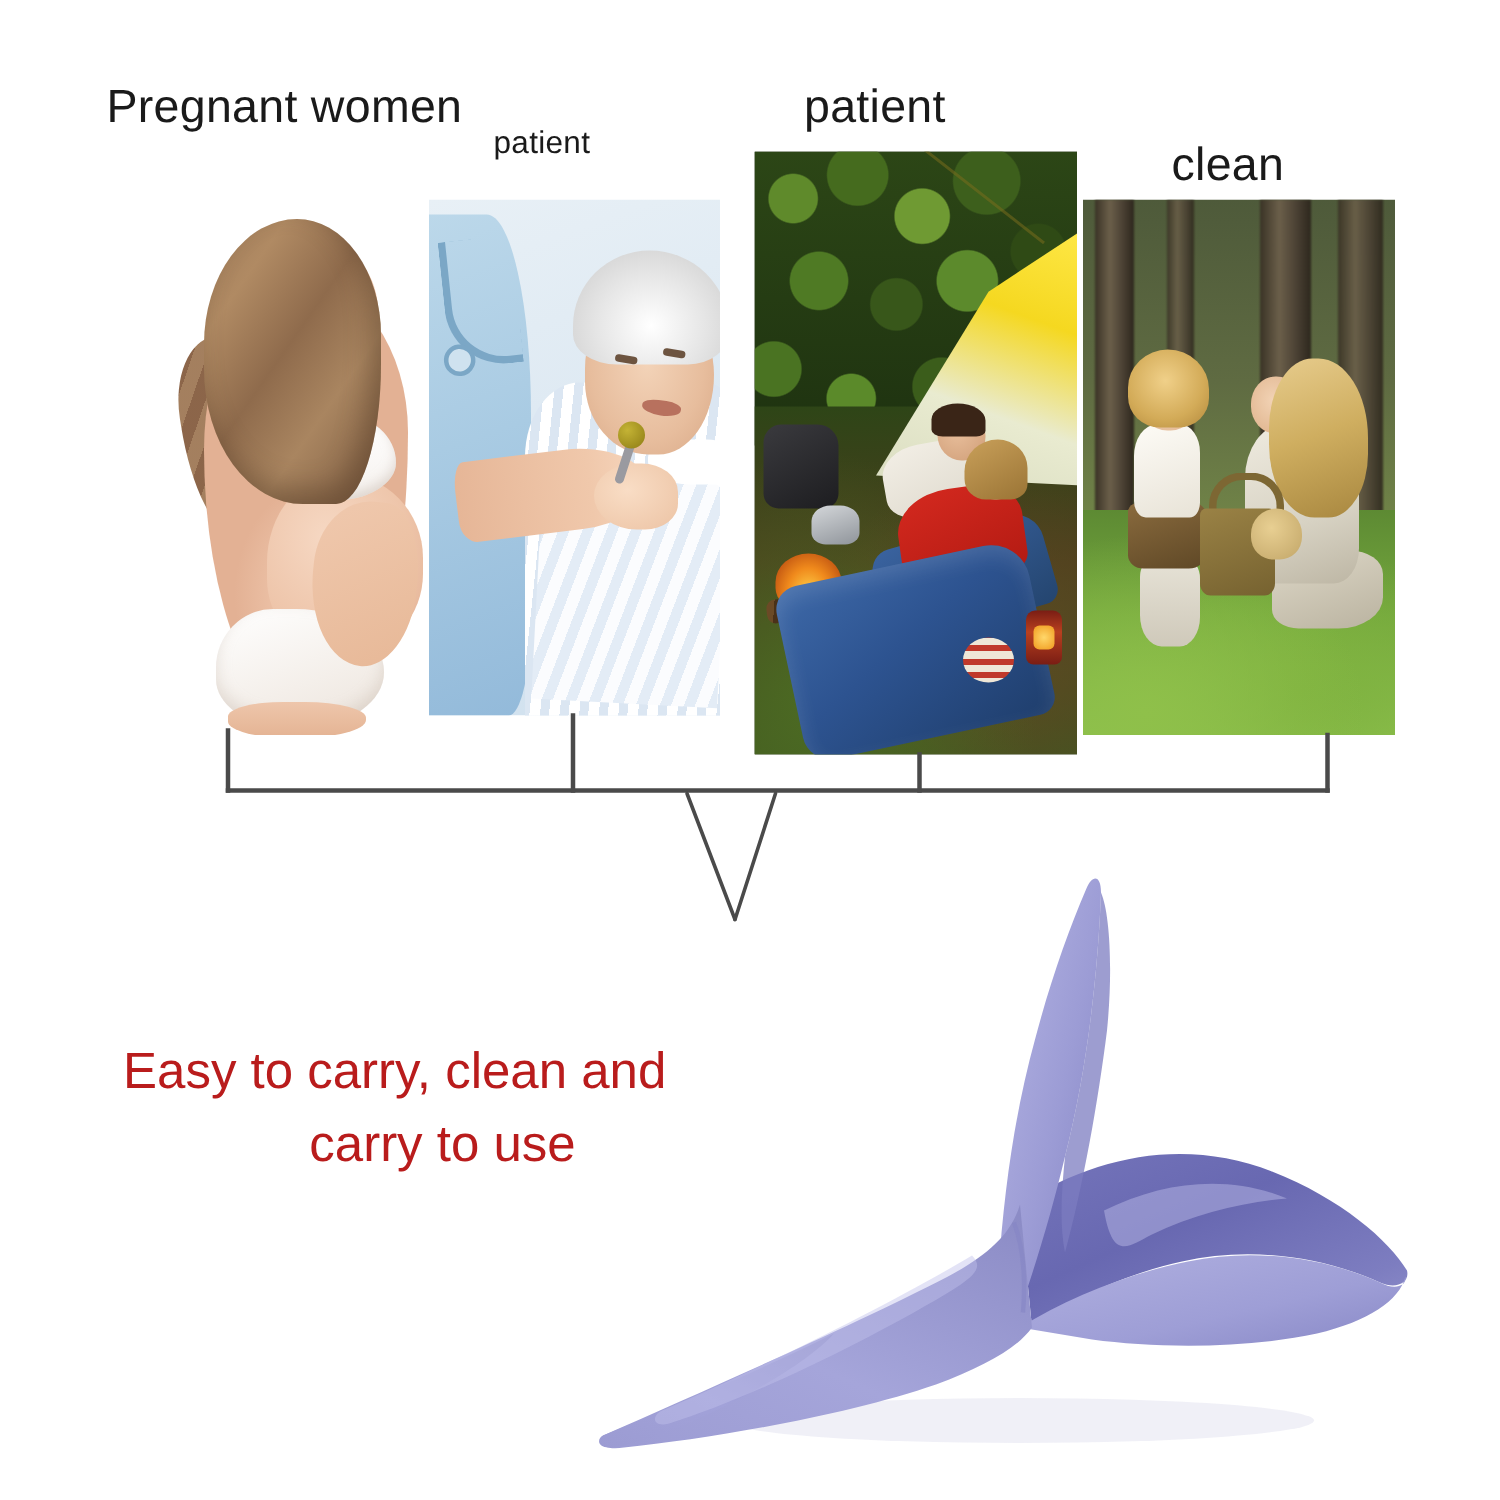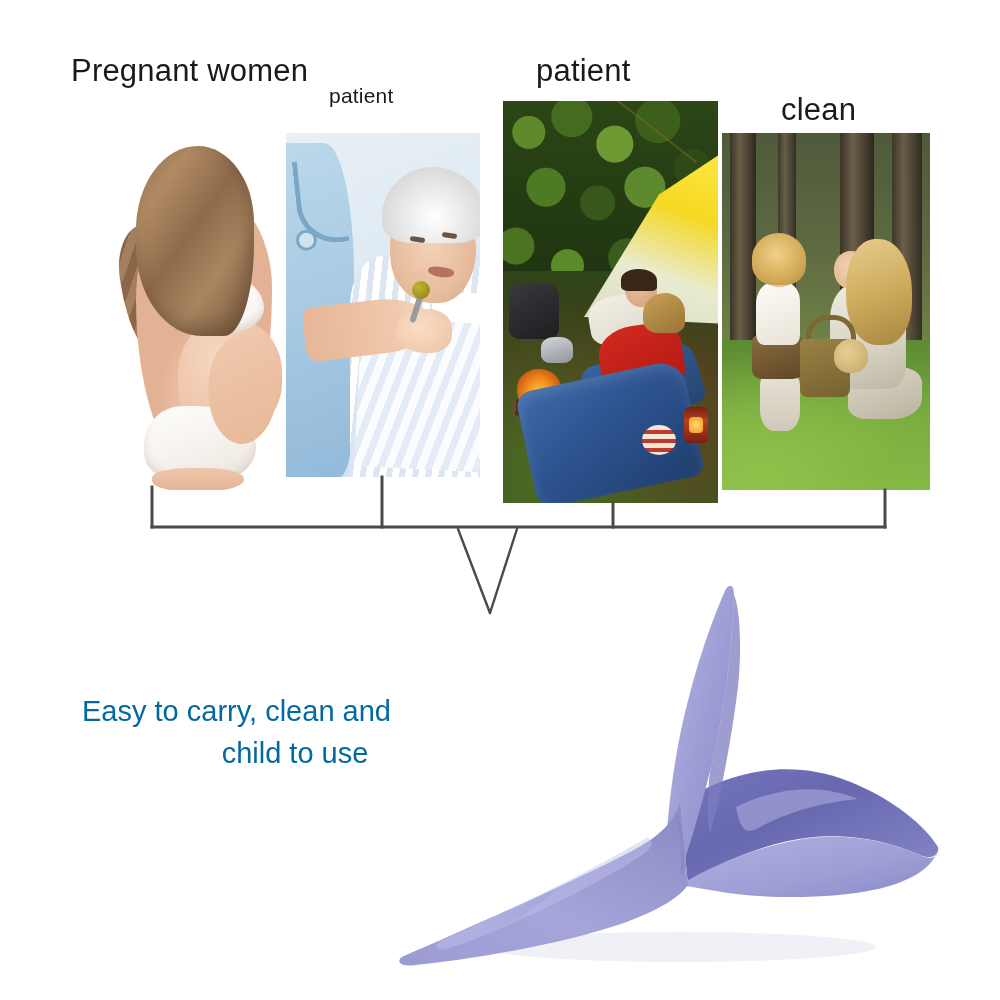--- a/index.html
+++ b/index.html
@@ -392,22 +392,22 @@
   }
 
   
   #bracket { position:absolute; left:0; top:0; width:1000px; height:1000px; pointer-events:none; }
 
   
   #caption {
     position: absolute;
     left: 60px; top: 690px; width: 470px;
     text-align: center;
-    color: #0369a1;
-    font-size: 29px;
+    color: #b91c1c;
+    font-size: 34px;
     line-height: 1.45;
     font-family: "Liberation Sans", sans-serif;
   }
   #caption .line { display:block; white-space: nowrap; }
   #caption .line-1 { text-align: left; padding-left: 22px; }
   #caption .line-2 { text-align: center; }
 
   
   #product { position:absolute; left: 380px; top: 555px; width: 600px; height: 430px; }
 </style>
@@ -513,21 +513,21 @@
     </g>
     <g stroke="#4a4a4a" stroke-width="2.4" fill="none" stroke-linecap="round">
 
       <line x1="458" y1="529" x2="490" y2="613"></line>
       <line x1="517" y1="529" x2="490" y2="613"></line>
     </g>
   </svg>
 
   <div id="caption">
     <span class="line line-1">Easy to carry, clean and</span>
-    <span class="line line-2">child to use</span>
+    <span class="line line-2">carry to use</span>
   </div>
 
   <svg id="product" viewBox="0 0 600 430">
     <defs>
       <linearGradient id="gSpout" x1="0%" y1="100%" x2="100%" y2="0%">
         <stop offset="0%" stop-color="#9b9bd2"></stop>
         <stop offset="45%" stop-color="#a2a2d9"></stop>
         <stop offset="100%" stop-color="#9090c9"></stop>
       </linearGradient>
       <linearGradient id="gBodyOuter" x1="10%" y1="100%" x2="90%" y2="0%">

